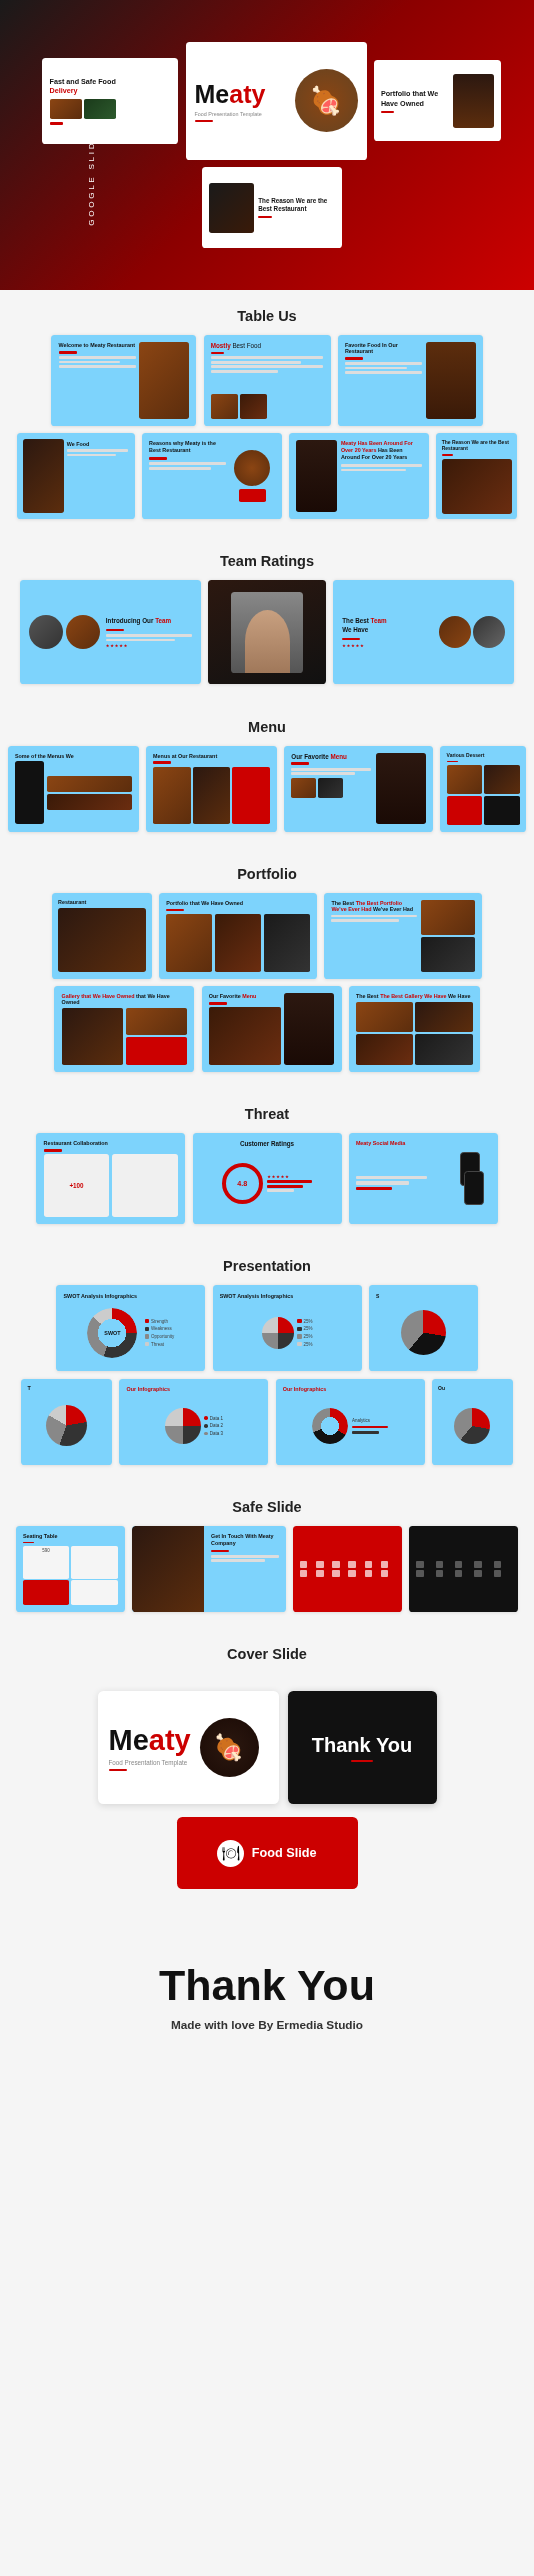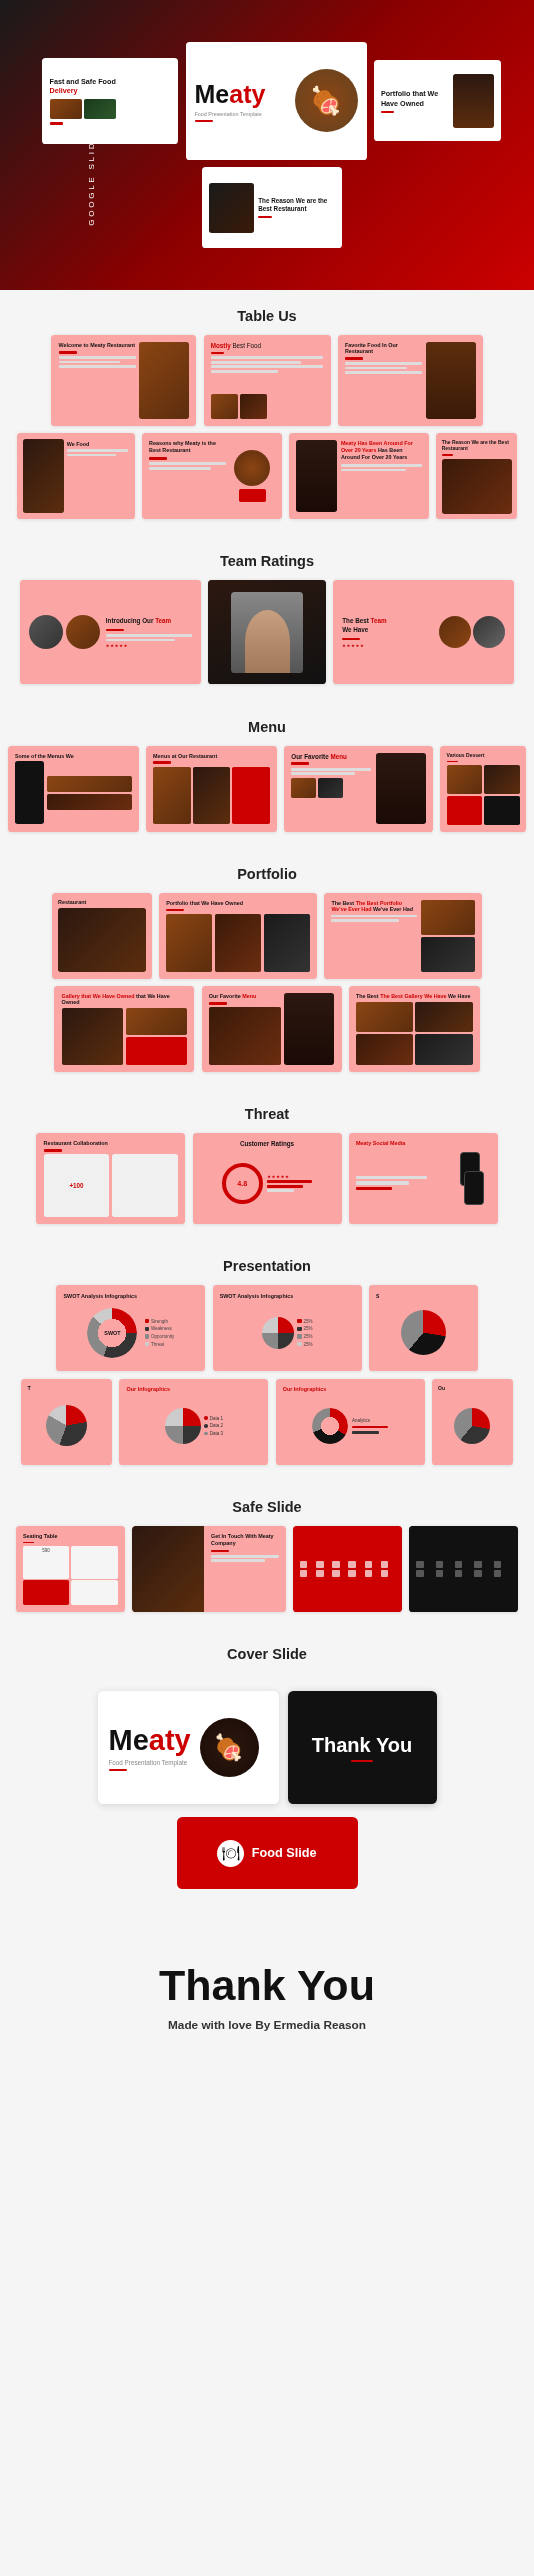--- a/index.html
+++ b/index.html
@@ -97,21 +97,21 @@
 
     .slides-row {
       display: flex;
       gap: 7.2px;
       margin-bottom: 7.2px;
       justify-content: center;
     }
 
     
     .slide-card {
-      background: #fca5a5;
+      background: #7dd3fc;
       border-radius: 3.6px;
       overflow: hidden;
       box-shadow: 0 0.9px 3.6px rgba(0,0,0,0.1);
       position: relative;
       flex-shrink: 0;
     }
 
     .slide-food-circle {
       border-radius: 50%;
       background: radial-gradient(circle, #8b4513, #5c2d0d);
@@ -974,16 +974,16 @@
       <span>🍽</span>
     </div>
     <div class="break-text">Food Slide</div>
   </div>
 </div>
 
 <div class="final-thank-you">
   <div class="final-title">Thank You</div>
   <div class="final-subtitle">
     <span>Made with love</span>
-    <span>By Ermedia Reason</span>
+    <span>By Ermedia Studio</span>
   </div>
 </div>
 
 
 </body></html>

